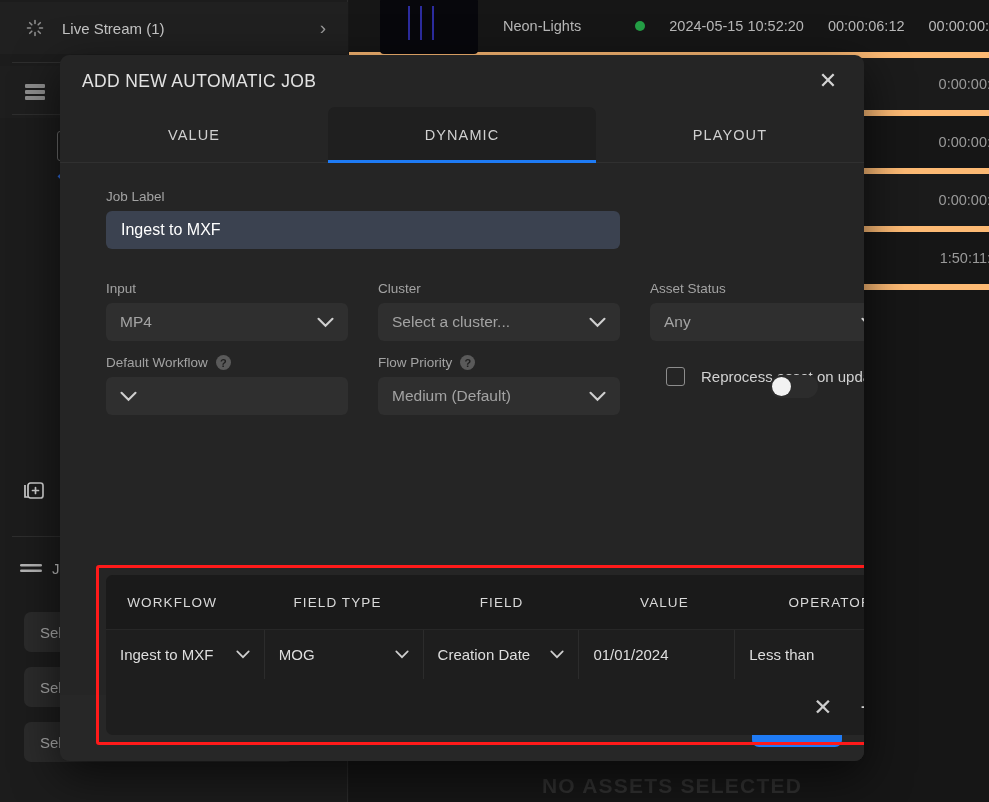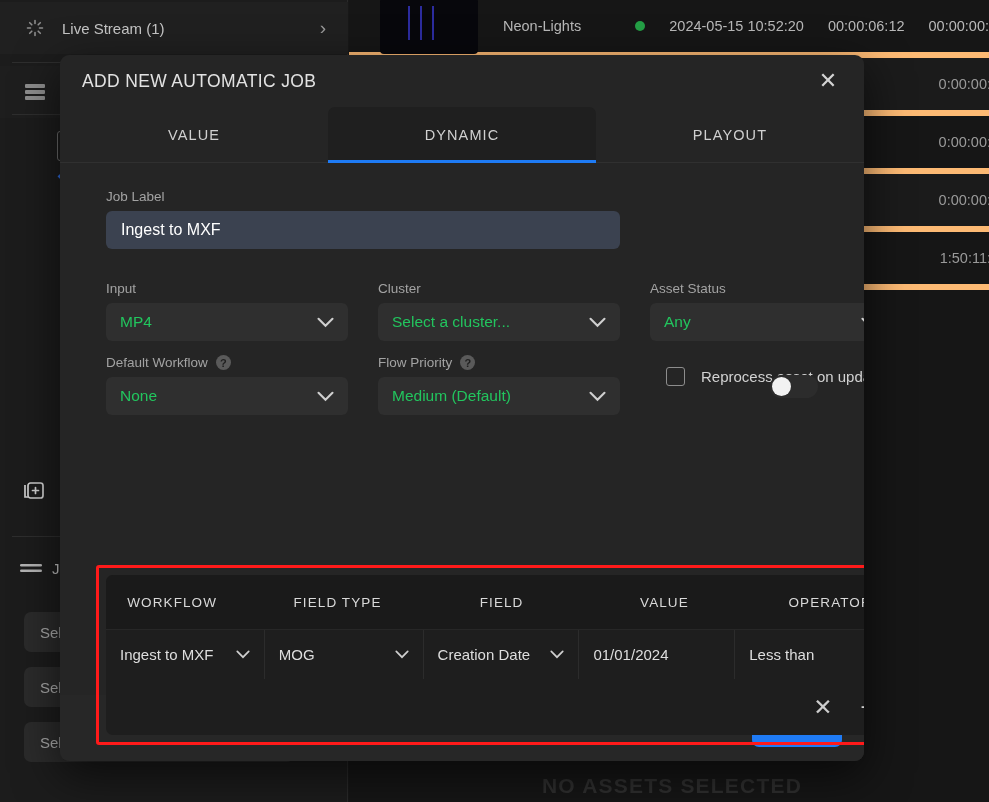--- a/index.html
+++ b/index.html
@@ -136,21 +136,21 @@
   .toggle .knob {
     position: absolute; left: 2px; top: 2px; width: 19px; height: 19px;
     border-radius: 50%; background: #f2f2f2;
   }
 
   .grid3 { display: flex; gap: 30px; margin-top: 32px; }
   .col { width: 242px; }
   .sel {
     width: 242px; height: 38px; background: #2f2f2f; border-radius: 6px;
     display: flex; align-items: center; padding: 0 14px;
-    color: #22c55e; font-size: 15.5px; cursor: pointer;
+    color: #a3a3a3; font-size: 15.5px; cursor: pointer;
   }
   .sel .v { flex: 1; white-space: nowrap; overflow: hidden; }
   .sel .cv { color: #cfcfcf; }
   .row2 { margin-top: 14px; }
 
   .check-wrap { display: flex; align-items: center; margin-top: 26px; cursor: pointer; }
   .cbox { width: 19px; height: 19px; border: 1.5px solid #8d8d8d; border-radius: 3px; flex: 0 0 19px; }
   .check-wrap span { margin-left: 16px; color: #d2d2d2; font-size: 15px; }
 
   
@@ -305,21 +305,20 @@
               <svg width="17" height="11" viewBox="0 0 17 11" fill="none" stroke="currentColor" stroke-width="2.1" stroke-linecap="round">
                   <path d="M1.5 1.8 8.5 8.8l7-7"></path>
                 </svg>
             </span>
           </div>
           <div class="fld-label row2">
             <span>Default Workflow</span>
             <span class="help">?</span>
           </div>
           <div class="sel">
-            <span class="v">None</span>
             <span class="cv">
               <svg width="17" height="11" viewBox="0 0 17 11" fill="none" stroke="currentColor" stroke-width="2.1" stroke-linecap="round">
                   <path d="M1.5 1.8 8.5 8.8l7-7"></path>
                 </svg>
             </span>
           </div>
         </div>
 
         <div class="col">
           <div class="fld-label">Cluster</div>

